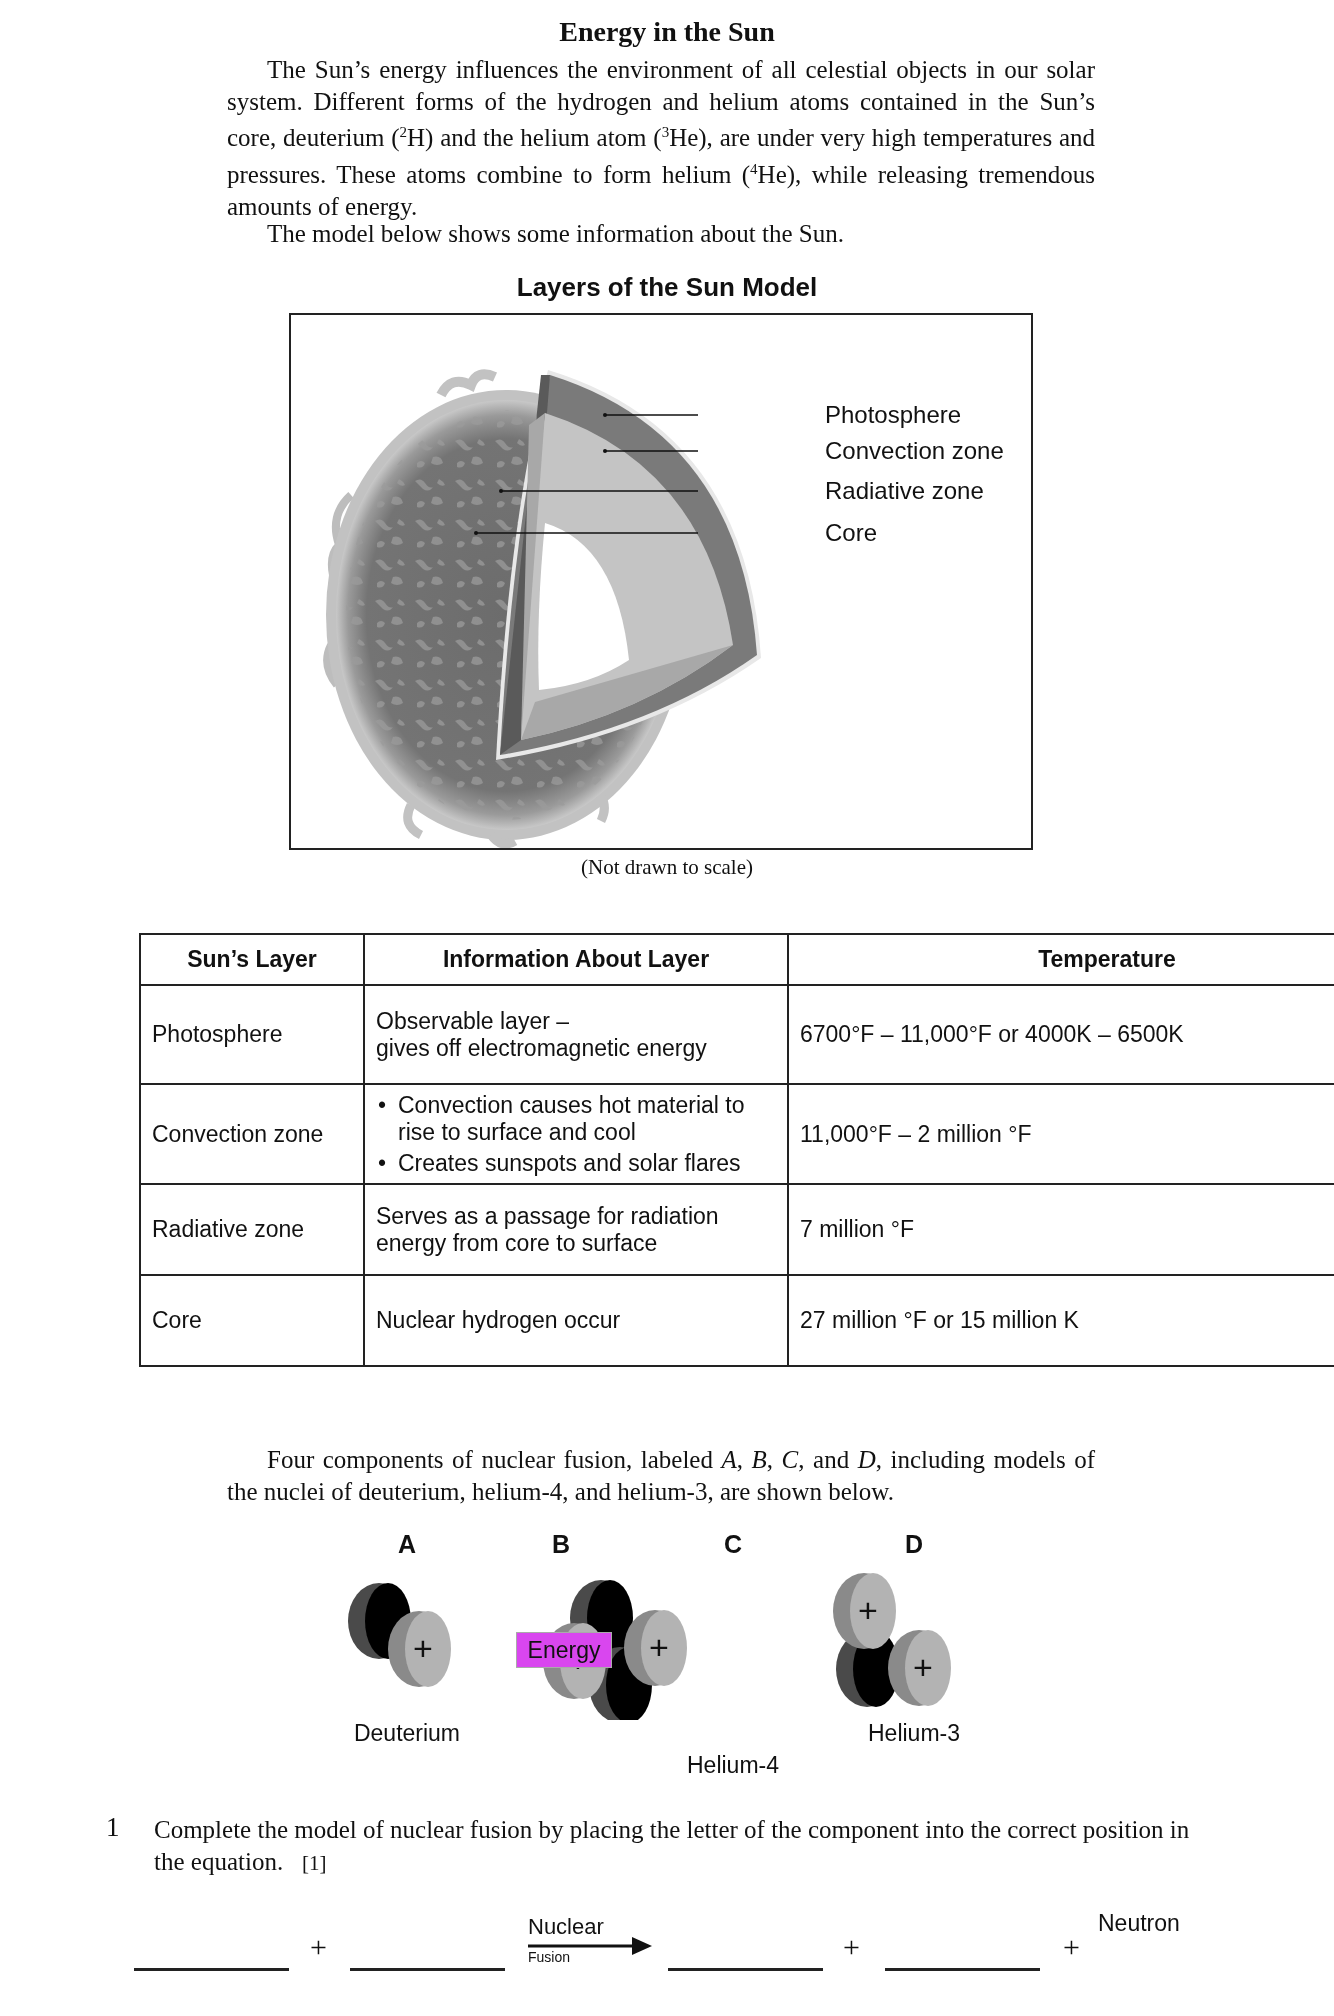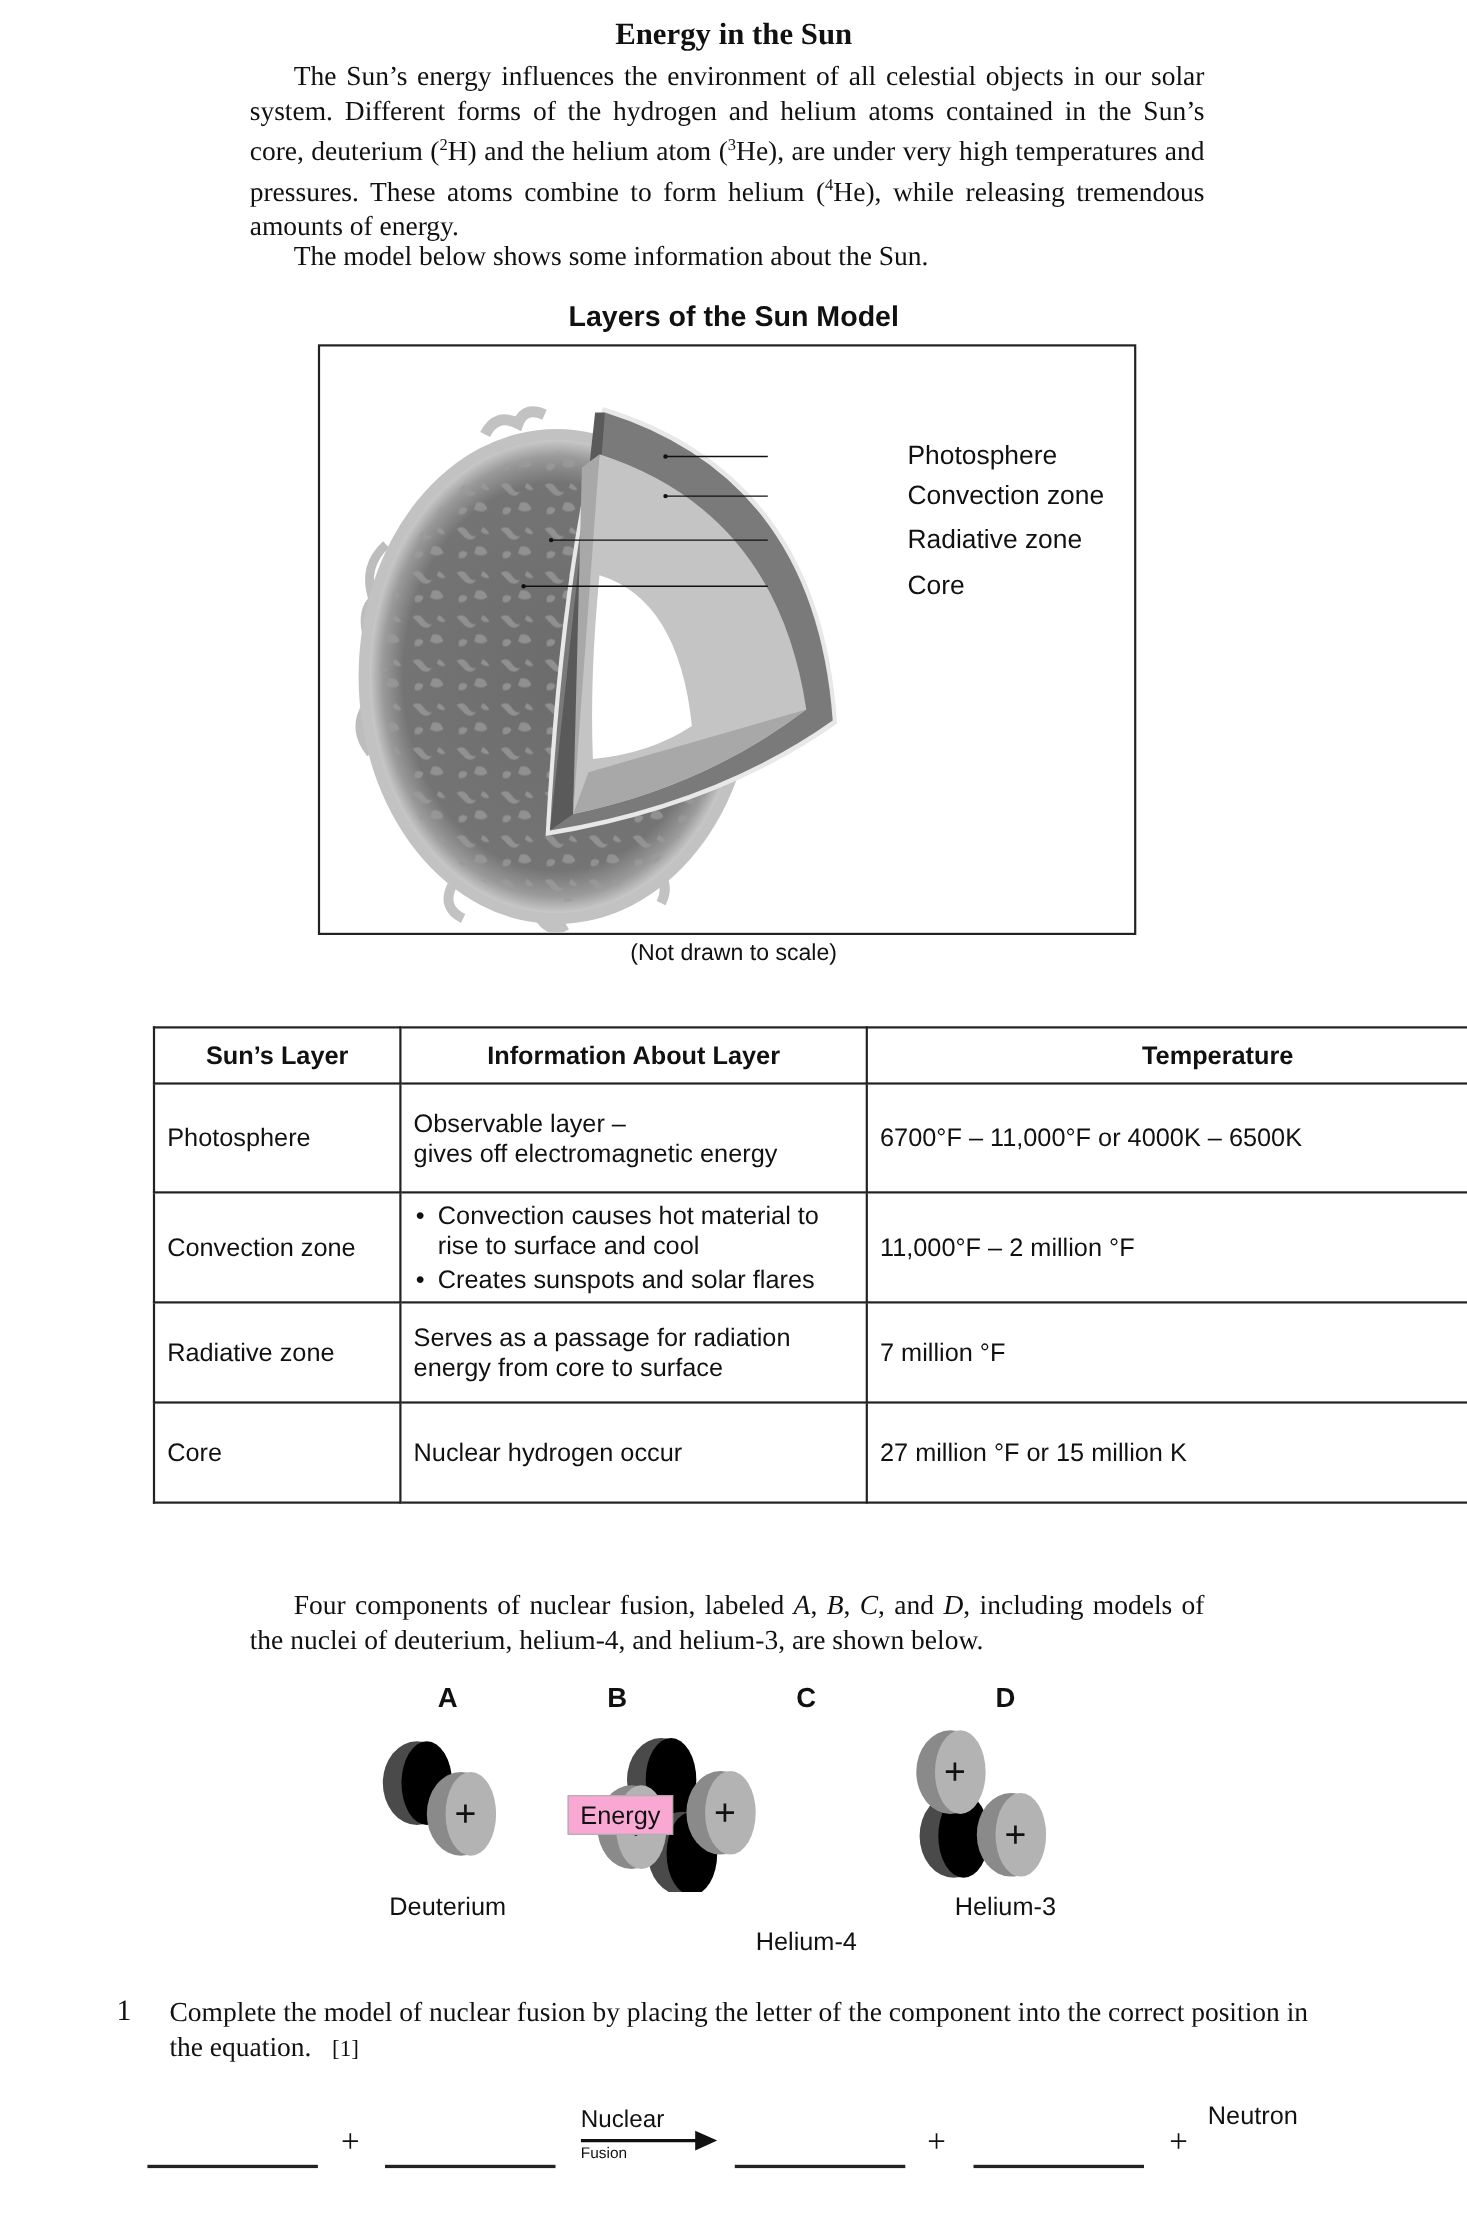--- a/index.html
+++ b/index.html
@@ -5,34 +5,34 @@
   html, body { margin:0; padding:0; background:#ffffff; }
   body { width:1334px; height:2016px; position:relative; overflow:hidden; color:#111; }
   .abs { position:absolute; }
   #title { left:0; width:1334px; top:16px; text-align:center; font-family:"Liberation Serif", serif; font-weight:bold; font-size:28px; }
   .para { left:227px; width:868px; font-family:"Liberation Serif", serif; font-size:25px; line-height:31.5px; text-align:justify; }
   .para .indent { display:inline-block; width:40px; }
   #diagram-title { left:0; width:1334px; top:272px; text-align:center; font-family:"Liberation Sans", sans-serif; font-weight:bold; font-size:26px; }
   #diagram-box { left:289px; top:313px; width:740px; height:533px; border:2px solid #222; box-sizing:content-box; }
   #diagram-box svg { position:absolute; left:0; top:0; }
   .layer-label { font-family:"Liberation Sans", sans-serif; font-size:24px; }
-  #not-to-scale { left:0; width:1334px; top:855px; text-align:center; font-family:Liberation Sans, sans-serif; font-size:21px; }
+  #not-to-scale { left:0; width:1334px; top:855px; text-align:center; font-family:Liberation Serif, serif; font-size:21px; }
   table#layers { position:absolute; left:100px; top:933px; width:1288px; border-collapse:collapse; font-family:"Liberation Sans", sans-serif; font-size:23px;margin-left:39px; }
   table#layers th, table#layers td { border:2px solid #222; vertical-align:middle; }
   table#layers th { font-weight:bold; height:47px; text-align:center; }
   table#layers td { padding:0 11px; line-height:27px; }
   table#layers col.c1 { width:224px; }
   table#layers col.c2 { width:424px; }
   .bullets { margin:0; padding:0; list-style:none; }
   .bullets li { position:relative; padding-left:22px; margin:4px 0; }
   .bullets li::before { content:"\2022"; position:absolute; left:2px; top:0; }
   #fusion-intro { left:227px; width:868px; top:1444px; }
   .comp-letter { font-family:"Liberation Sans", sans-serif; font-weight:bold; font-size:25px; position:absolute; top:1530px; width:60px; text-align:center; }
   .comp-name { font-family:"Liberation Sans", sans-serif; font-size:23px; position:absolute; top:1720px; width:200px; text-align:center; }
-  #energy-box { position:absolute; left:516px; top:1632px; width:94px; height:34px; background:#f9a8d4; border:1px solid #aaa; font-family:"Liberation Sans", sans-serif; font-size:23px; line-height:34px; text-align:center; color:#111; }
+  #energy-box { position:absolute; left:516px; top:1632px; width:94px; height:34px; background:#d946ef; border:1px solid #aaa; font-family:"Liberation Sans", sans-serif; font-size:23px; line-height:34px; text-align:center; color:#111; }
   #q-num { left:106px; top:1812px; font-family:"Liberation Serif", serif; font-size:27px; }
   #q-text { left:154px; width:1040px; top:1814px; font-family:"Liberation Serif", serif; font-size:25px; line-height:32px; }
   .blank { position:absolute; top:1968px; height:0; border-top:3px solid #222; width:155px; }
   .plus { position:absolute; top:1930px; font-family:"Liberation Serif", serif; font-size:30px; }
   #arrow-top { left:528px; top:1914px; font-family:"Liberation Sans", sans-serif; font-size:22px; }
   #arrow-bot { left:528px; top:1949px; font-family:"Liberation Sans", sans-serif; font-size:14px; }
   #neutron { left:1098px; top:1910px; font-family:"Liberation Sans", sans-serif; font-size:23px; }
 </style>
 </head>
 <body>

